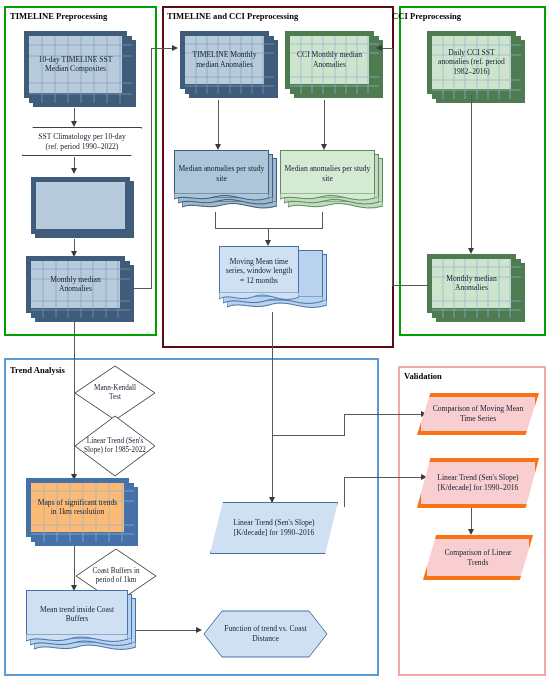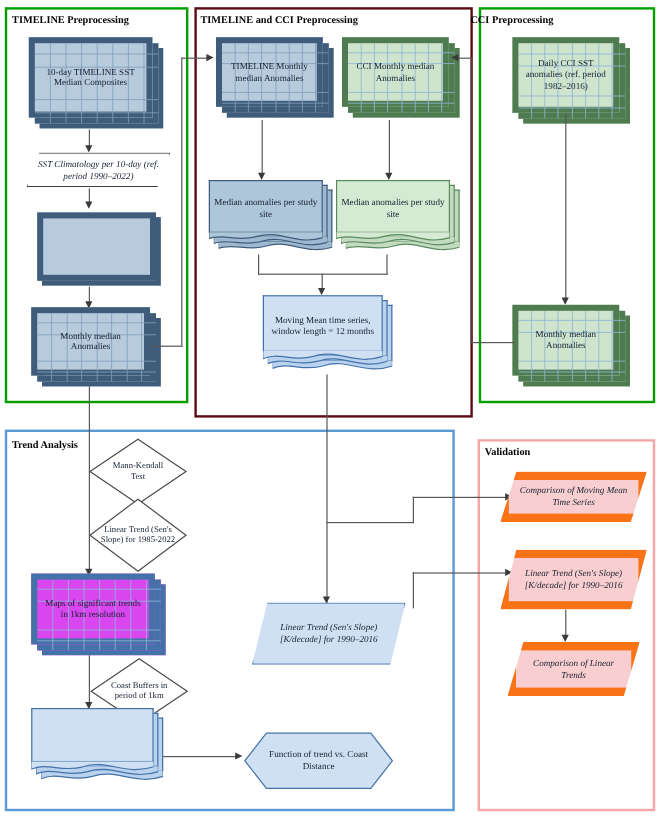--- a/index.html
+++ b/index.html
@@ -17,42 +17,42 @@
 
   
   .stack{position:absolute;}
   .stack .layer{position:absolute;box-sizing:border-box;border:5px solid #14532d;}
   .stack .grid{position:absolute;inset:0;}
   .stack .lbl{position:absolute;left:0;right:0;top:50%;transform:translateY(-50%);
       text-align:center;font-size:7.6px;line-height:1.3;color:#15202f;padding:0 4px;
       font-family:"Liberation Serif", serif;}
   .stack.blue .layer{background:#b8cbdd;border-color:#3f5d7a;}
   .stack.green .layer{background:#cfe4cd;border-color:#4f7b50;text-decoration:underline;}
-  .stack.lblue .layer{background:#d946ef;border-color:#4472a8;}
+  .stack.lblue .layer{background:#fdba74;border-color:#4472a8;}
 
   
   .doc{position:absolute;}
   .doc .dlayer{position:absolute;box-sizing:border-box;}
   .doc .body{position:absolute;left:0;right:0;top:0;box-sizing:border-box;border:1px solid #3f5d7a;border-bottom:none;}
   .doc .wave{position:absolute;left:0;right:0;bottom:0;height:10px;overflow:hidden;}
   .doc .wave svg{display:block;width:100%;height:100%;}
   .doc .dlbl{position:absolute;left:0;right:0;top:44%;transform:translateY(-50%);
       text-align:center;font-size:7.6px;line-height:1.3;color:#15202f;padding:0 4px;
       font-family:"Liberation Serif", serif;}
   .doc.blue .body{background:#aec6da;border-color:#3f5d7a;}
   .doc.green .body{background:#cfe4cd;border-color:#5a8a5c;}
   .doc.lblue .body{background:#cfe0f3;border-color:#4472a8;}
 
   
   .para{position:absolute;box-sizing:border-box;display:flex;align-items:center;
      justify-content:center;text-align:center;font-size:7.6px;line-height:1.3;
-     color:#15202f;font-family:"Liberation Serif", serif;padding:2px 8px;font-style:italic;}
+     color:#15202f;font-family:"Liberation Serif", serif;padding:2px 8px;}
   .para.white{background:#ffffff;border:1px solid #404040;}
   .para.lblue{background:#cfe0f3;border:1px solid #4472a8;}
-  .para.pink{background:#f9ced0;border:7px solid #f97316;}
+  .para.pink{background:#f9ced0;border:4px solid #f97316;}
 
   
   .dia{position:absolute;}
   .dia svg{position:absolute;inset:0;}
   .dia .dtxt{position:absolute;inset:0;display:flex;align-items:center;justify-content:center;
      text-align:center;font-size:7.2px;line-height:1.25;color:#15202f;
      font-family:"Liberation Serif", serif;}
 
   
   .hex{position:absolute;}
@@ -280,21 +280,21 @@
       </div>
     </div>
     <div class="dlayer" style="left:4px;top:4px;width:100px;height:58px;">
       <div class="body" style="height:47px;background:#b9d2ee;border:1px solid #4472a8;border-bottom:none;"></div>
       <div class="wave" style="top:46px;height:12px;">
         <svg viewBox="0 0 100 12" preserveAspectRatio="none">
             <path d="M0,0 L100,0 L100,5 C76,13 63,-2 42,5 C25,10 13,1 0,7 Z" fill="#b9d2ee" stroke="#4472a8" stroke-width="1"></path>
           </svg>
       </div>
     </div>
-    <div class="dlayer" style="left:0;top:0;width:100px;height:58px;">
+    <div class="dlayer" style="left:0;top:0;width:80px;height:58px;">
       <div class="body" style="height:47px;background:#cfe0f3;border:1px solid #4472a8;border-bottom:none;"></div>
       <div class="wave" style="top:46px;height:12px;">
         <svg viewBox="0 0 100 12" preserveAspectRatio="none">
             <path d="M0,0 L100,0 L100,5 C76,13 63,-2 42,5 C25,10 13,1 0,7 Z" fill="#cfe0f3" stroke="#4472a8" stroke-width="1"></path>
           </svg>
       </div>
       <div class="dlbl">Moving Mean time series, window length = 12 months</div>
     </div>
   </div>
 
@@ -433,20 +433,21 @@
           </svg>
       </div>
     </div>
     <div class="dlayer" style="left:0;top:0;width:102px;height:56px;">
       <div class="body" style="height:45px;background:#cfe0f3;border:1px solid #4472a8;border-bottom:none;"></div>
       <div class="wave" style="top:44px;height:12px;">
         <svg viewBox="0 0 102 12" preserveAspectRatio="none">
             <path d="M0,0 L102,0 L102,5 C78,13 64,-2 43,5 C26,10 13,1 0,7 Z" fill="#cfe0f3" stroke="#4472a8" stroke-width="1"></path>
           </svg>
       </div>
+      <div class="dlbl">Mean trend inside Coast Buffers</div>
     </div>
   </div>
 
   <div class="conn hline" style="left:136px;top:630px;width:62px;"></div>
   <div class="arrow right" style="left:196px;top:626.5px;"></div>
 
   <div class="para lblue" style="left:210px;top:502px;width:128px;height:52px;clip-path:polygon(10% 0,100% 0,90% 100%,0% 100%);">Linear Trend (Sen's Slope) [K/decade] for 1990–2016</div>
 
   <div class="hex" style="left:203px;top:610px;width:125px;height:48px;">
     <svg viewBox="0 0 125 48" preserveAspectRatio="none" style="position:absolute;inset:0;">

